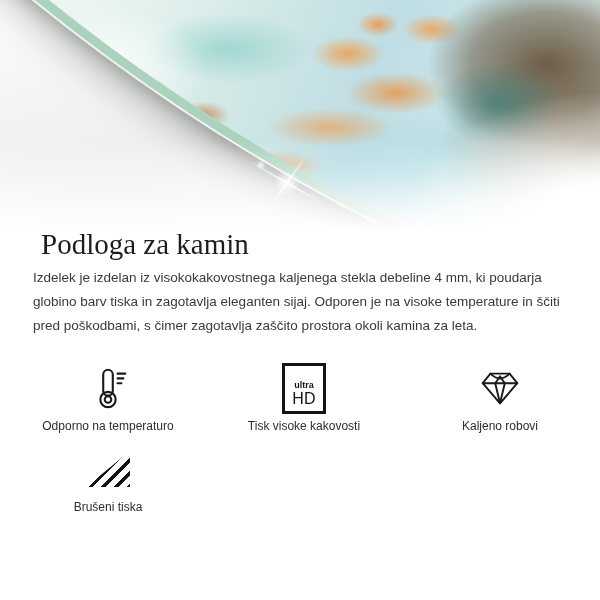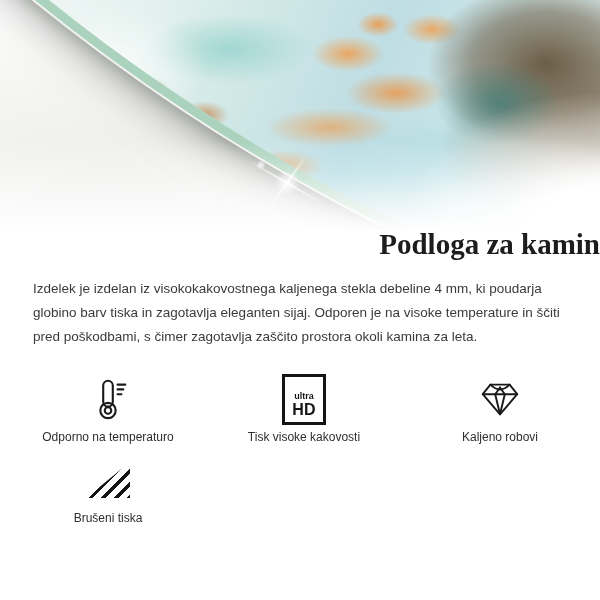--- a/index.html
+++ b/index.html
@@ -60,47 +60,46 @@
   .hero-fade{position:absolute;left:0;top:140px;width:600px;height:100px;
     background:linear-gradient(to bottom, rgba(255,255,255,0) 0%, rgba(255,255,255,0.65) 55%, #ffffff 92%);}
   .hero-fade-right{position:absolute;right:0;top:50px;width:240px;height:190px;
     background:radial-gradient(260px 190px at 100% 100%, #ffffff 28%, rgba(255,255,255,0) 78%);}
 
   
   .content{position:absolute;left:0;top:226px;width:600px;padding:0;}
   .title{
     margin:0 0 0 41px;
     font-family:"Liberation Serif", serif;
-    font-weight:700;
+    font-weight:400;
     font-size:29px;line-height:36px;
     color:#1d1d1b;
-    text-align:right;
   }
   .title span{display:block;}
   .description{
-    margin:15px 0 0 33px;
+    margin:4px 0 0 33px;
     width:528px;
     font-size:13.5px;line-height:24px;
     color:#3a3a3a;
   }
   
   .features{
     display:grid;grid-template-columns:repeat(3,196px);row-gap:13px;
     margin:27px 0 0 10px;
   }
   .feature{display:flex;flex-direction:column;align-items:center;}
   .icon-box{height:46px;display:flex;align-items:center;justify-content:center;}
   .feature-label{margin-top:8px;font-size:12px;color:#2e2e2e;}
   .icon-svg{stroke:#1a1a1a;fill:none;stroke-width:2.2;stroke-linecap:round;stroke-linejoin:round;}
   .uhd-box{
     border:3px solid #141414;border-radius:0;padding:15px 7px 4px 7px;text-align:center;
     line-height:1;color:#141414;
   }
   .uhd-top{display:block;font-size:9px;font-weight:700;margin-bottom:1px;}
-  .uhd-bottom{display:block;font-size:16px;font-weight:700;letter-spacing:0.3px;}
+  .uhd-bottom{display:block;font-size:16px;font-weight:400;letter-spacing:0.3px;}
   .hatch-tri{
     width:44px;height:36px;
     background:repeating-linear-gradient(135deg,#141414 0 3.2px,transparent 3.2px 9px);
     clip-path:polygon(0 100%, 100% 0, 100% 100%);
   }
 </style>
 </head>
 <body>
 
 <div class="hero">

